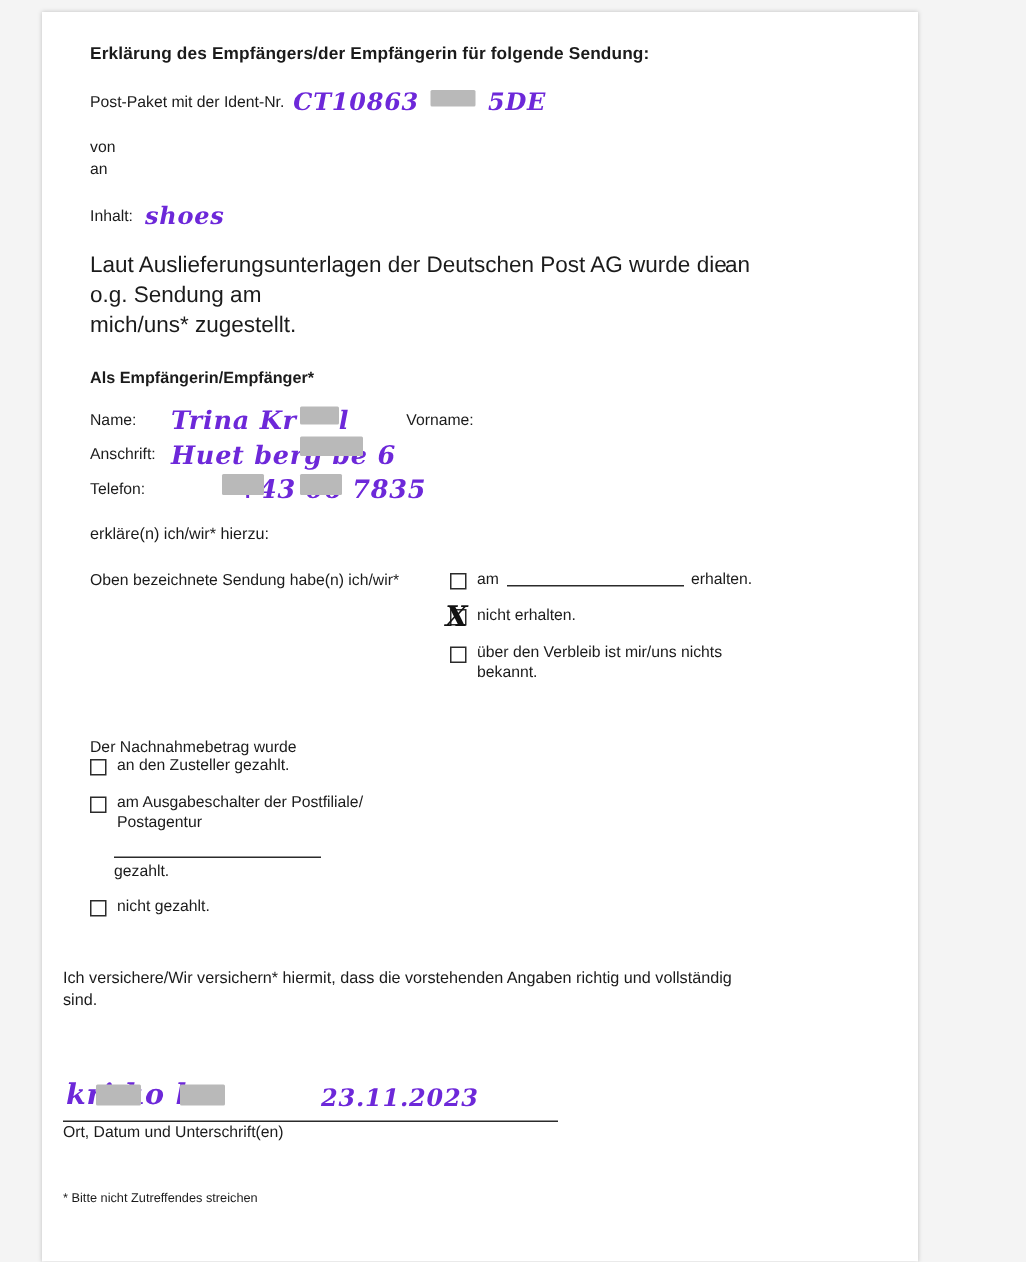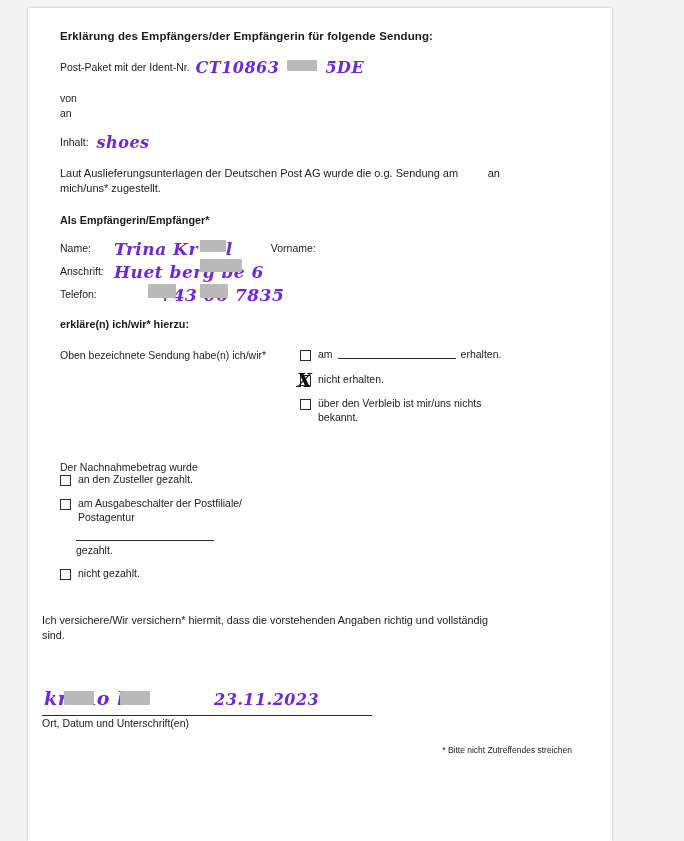--- a/index.html
+++ b/index.html
@@ -79,21 +79,21 @@
     align-items: baseline;
     gap: 8px;
     margin-bottom: 16px;
   }
   .inhalt-hand {
     font-size: 16px;
     position: relative;
     top: 2px;
   }
   .laut {
-    font-size: 11px;
+    font-size: 15px;
     line-height: 1.35;
     margin-bottom: 18px;
     position: relative;
     width: 440px;
   }
   .laut .tail {
     position: absolute;
     right: 0;
     top: 0;
   }
@@ -118,21 +118,21 @@
     position: relative;
     top: 3px;
     font-style: italic;
   }
   .vorname-lbl {
     font-size: 10.5px;
     margin-left: 10px;
   }
   .erklaere {
     font-size: 10.8px;
-    font-weight: bold;
+    font-weight: normal;
     margin: 16px 0 18px 0;
   }
   .block {
     display: flex;
     margin-bottom: 4px;
   }
   .block .left {
     width: 240px;
     flex: none;
     font-size: 10.5px;
@@ -214,23 +214,22 @@
     top: 5px;
     font-size: 16px;
   }
   .sig-cap {
     position: absolute;
     left: 0;
     top: 32px;
     font-size: 10.5px;
   }
   .footnote {
-    margin-top: 14px;
+    margin-top: 30px;
     font-size: 8.5px;
-    text-align: right;
   }
   .ghost {
     position: absolute;
     right: 36px;
     top: 600px;
     width: 120px;
     height: 40px;
     opacity: 0.07;
     font-family: "DejaVu Serif", serif;
     font-style: italic;

